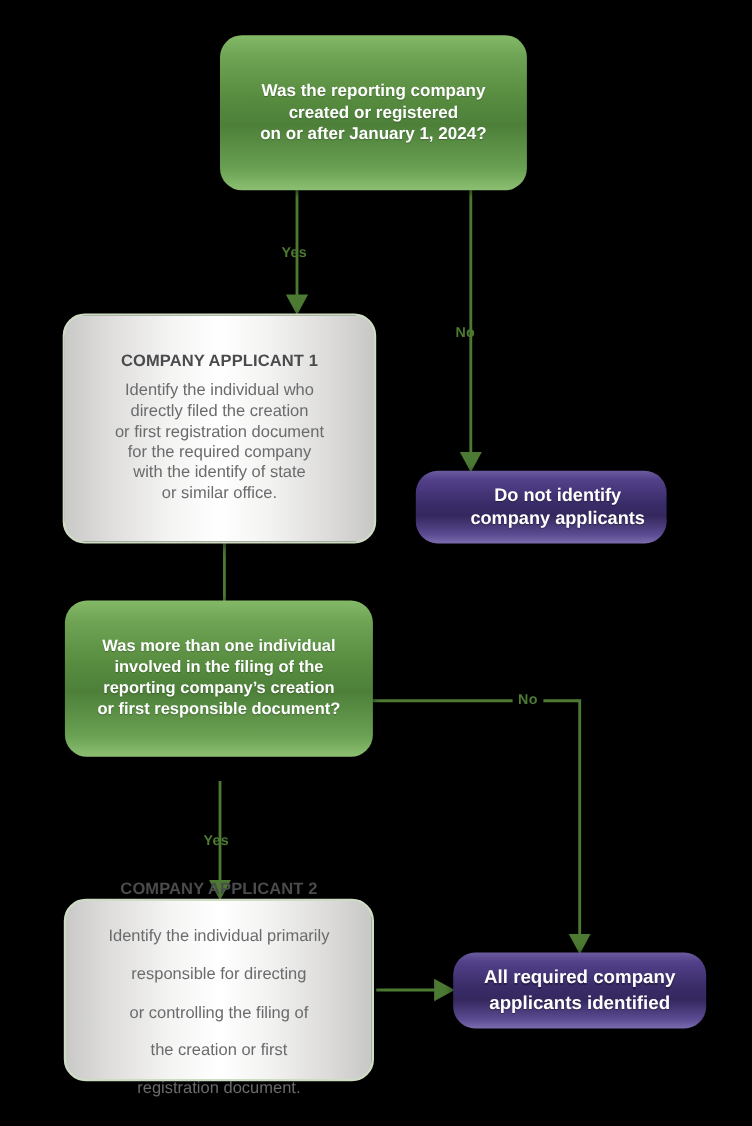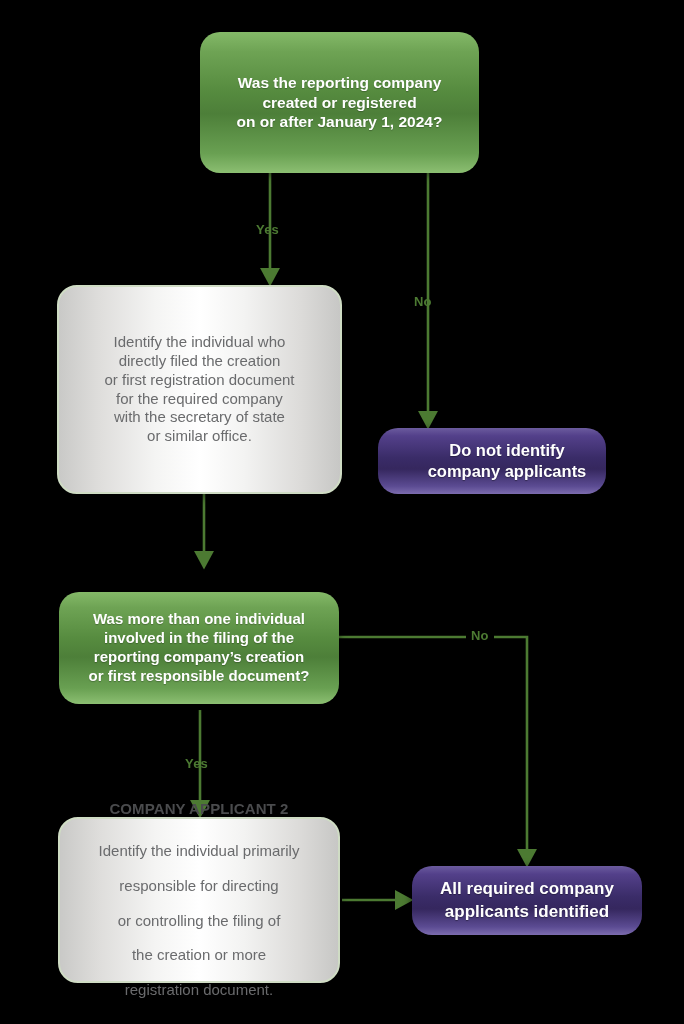--- a/index.html
+++ b/index.html
@@ -123,22 +123,22 @@
   #ca1 .title { font-size: 15px; }
 
   #donot {
     left: 378px; top: 428px;
     width: 228px; height: 66px;
     font-size: 16.5px;
     padding-left: 40px;
   }
 
   #q2 {
-    left: 59px; top: 592px;
-    width: 280px; height: 112px;
+    left: 59px; top: 546px;
+    width: 280px; height: 142px;
     font-size: 15px;
     align-items: center;
   }
 
   #ca2 {
     left: 58px; top: 817px;
     width: 282px; height: 166px;
     font-size: 15px;
     padding: 10px 8px;
     gap: 16px;
@@ -192,46 +192,47 @@
     <path d="M342,900 L403,900" stroke="#4c7a32" stroke-width="2.6" fill="none" marker-end="url(#arrow)"></path>
   </svg>
 
   <div class="node green" id="q1">
     <span>Was the reporting company</span>
     <span>created or registered</span>
     <span>on or after January 1, 2024?</span>
   </div>
 
   <div class="node white" id="ca1">
+    <span class="title">COMPANY APPLICANT 1</span>
     <span class="body">Identify the individual who</span>
     <span class="body">directly filed the creation</span>
     <span class="body">or first registration document</span>
     <span class="body">for the required company</span>
-    <span class="body">with the secretary of state</span>
+    <span class="body">with the identify of state</span>
     <span class="body">or similar office.</span>
   </div>
 
   <div class="node purple" id="donot">
     <span>Do not identify</span>
     <span>company applicants</span>
   </div>
 
   <div class="node green" id="q2">
     <span>Was more than one individual</span>
     <span>involved in the filing of the</span>
     <span>reporting company’s creation</span>
     <span>or first responsible document?</span>
   </div>
 
   <div class="node white" id="ca2">
     <span class="title">COMPANY APPLICANT 2</span>
     <span class="body">Identify the individual primarily</span>
     <span class="body">responsible for directing</span>
     <span class="body">or controlling the filing of</span>
-    <span class="body">the creation or more</span>
+    <span class="body">the creation or first</span>
     <span class="body">registration document.</span>
   </div>
 
   <div class="node purple" id="allreq">
     <span>All required company</span>
     <span>applicants identified</span>
   </div>
 
   <span class="edge-label" id="lbl-yes-1">Yes</span>
   <span class="edge-label" id="lbl-no-1">No</span>

